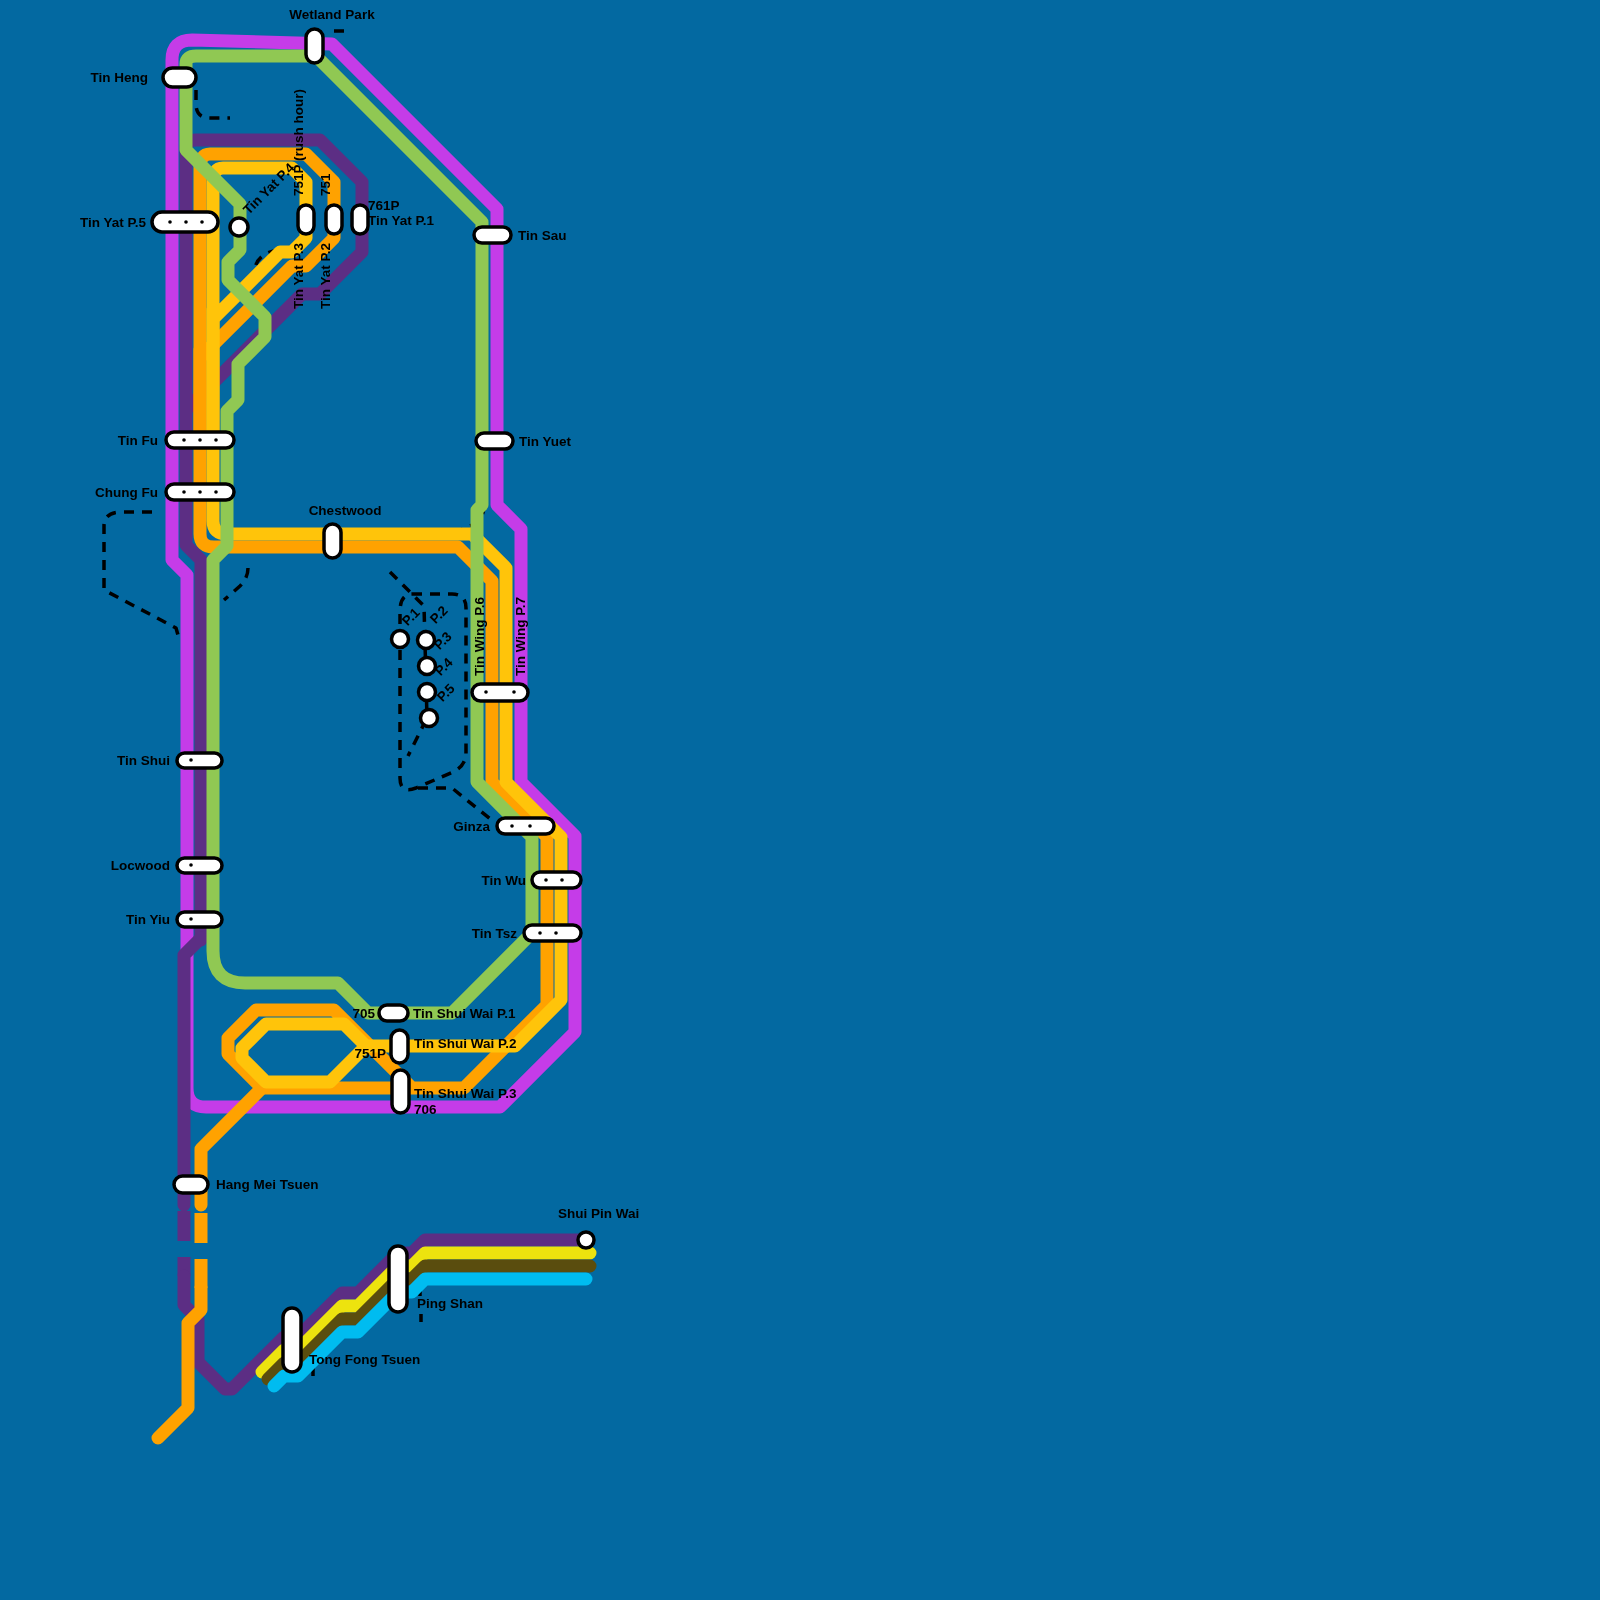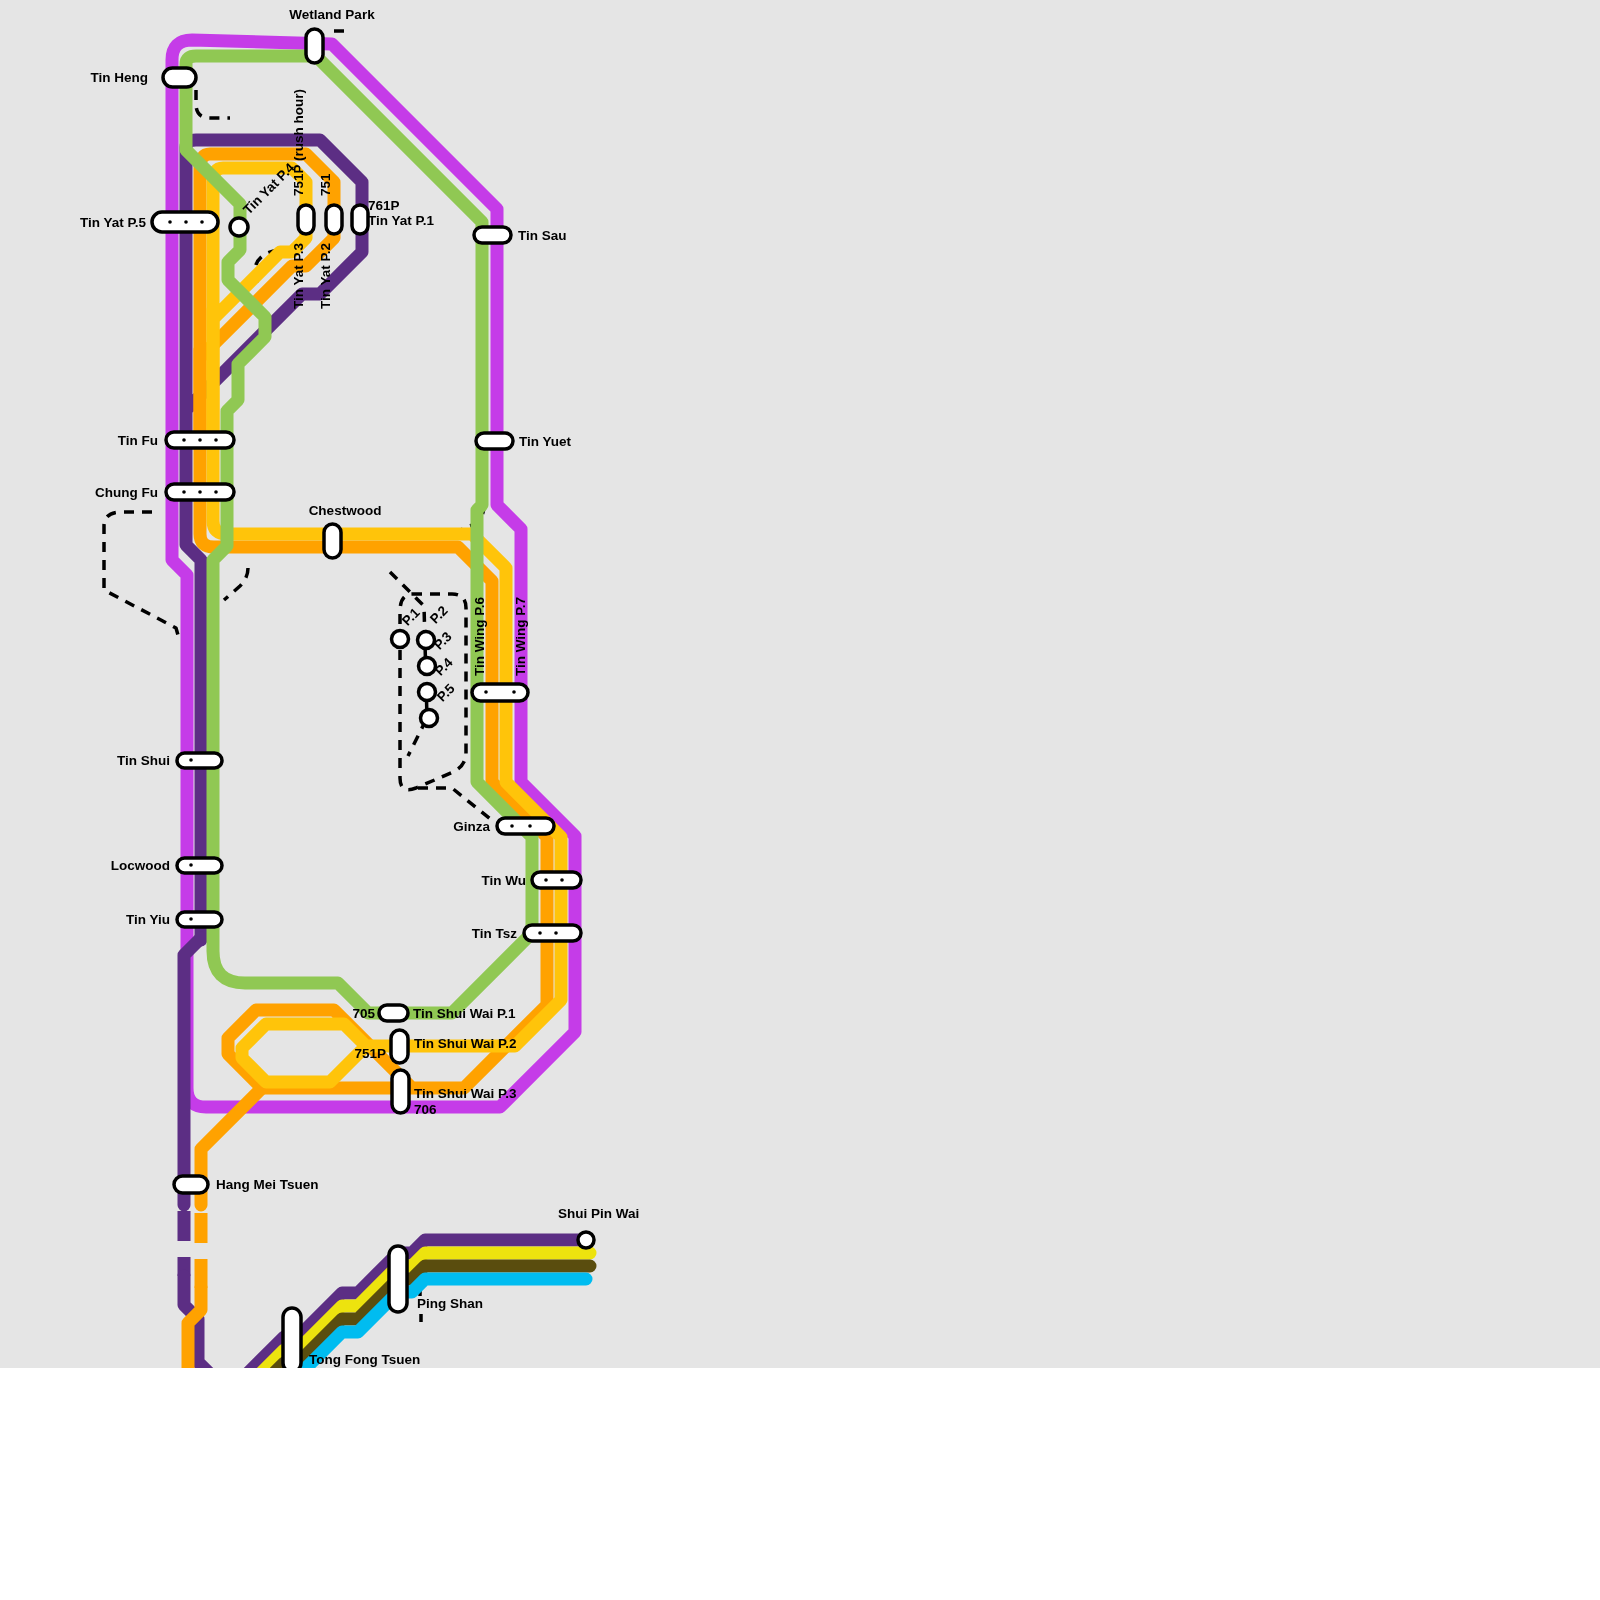--- a/index.html
+++ b/index.html
@@ -1,16 +1,16 @@
 <!DOCTYPE html>
 <html><head>
 <meta charset="utf-8">
 <style>
   html,body{margin:0;padding:0;background:#ffffff;}
-  #stage{position:relative;width:1600px;height:1368px;background:#e5e5e5;overflow:hidden;}
+  #stage{position:relative;width:1600px;height:1600px;background:#0369a1;overflow:hidden;}
   svg{position:absolute;left:0;top:0;}
   .route{fill:none;stroke-width:13;stroke-linejoin:round;stroke-linecap:round;}
   .dashed{fill:none;stroke:#000;stroke-width:3.5;stroke-dasharray:10 8;stroke-linejoin:round;stroke-linecap:butt;}
   .dashwide{fill:none;stroke-width:13;stroke-linecap:butt;}
   .pill{fill:#fff;stroke:#000;stroke-width:3.5;}
   .pdot{fill:#000;stroke:none;}
   .lbl{font-family:"Liberation Sans","DejaVu Sans",sans-serif;font-size:13.5px;font-weight:bold;fill:#000;}
   .lblc{text-anchor:middle;}
   .lble{text-anchor:end;}
 </style>

